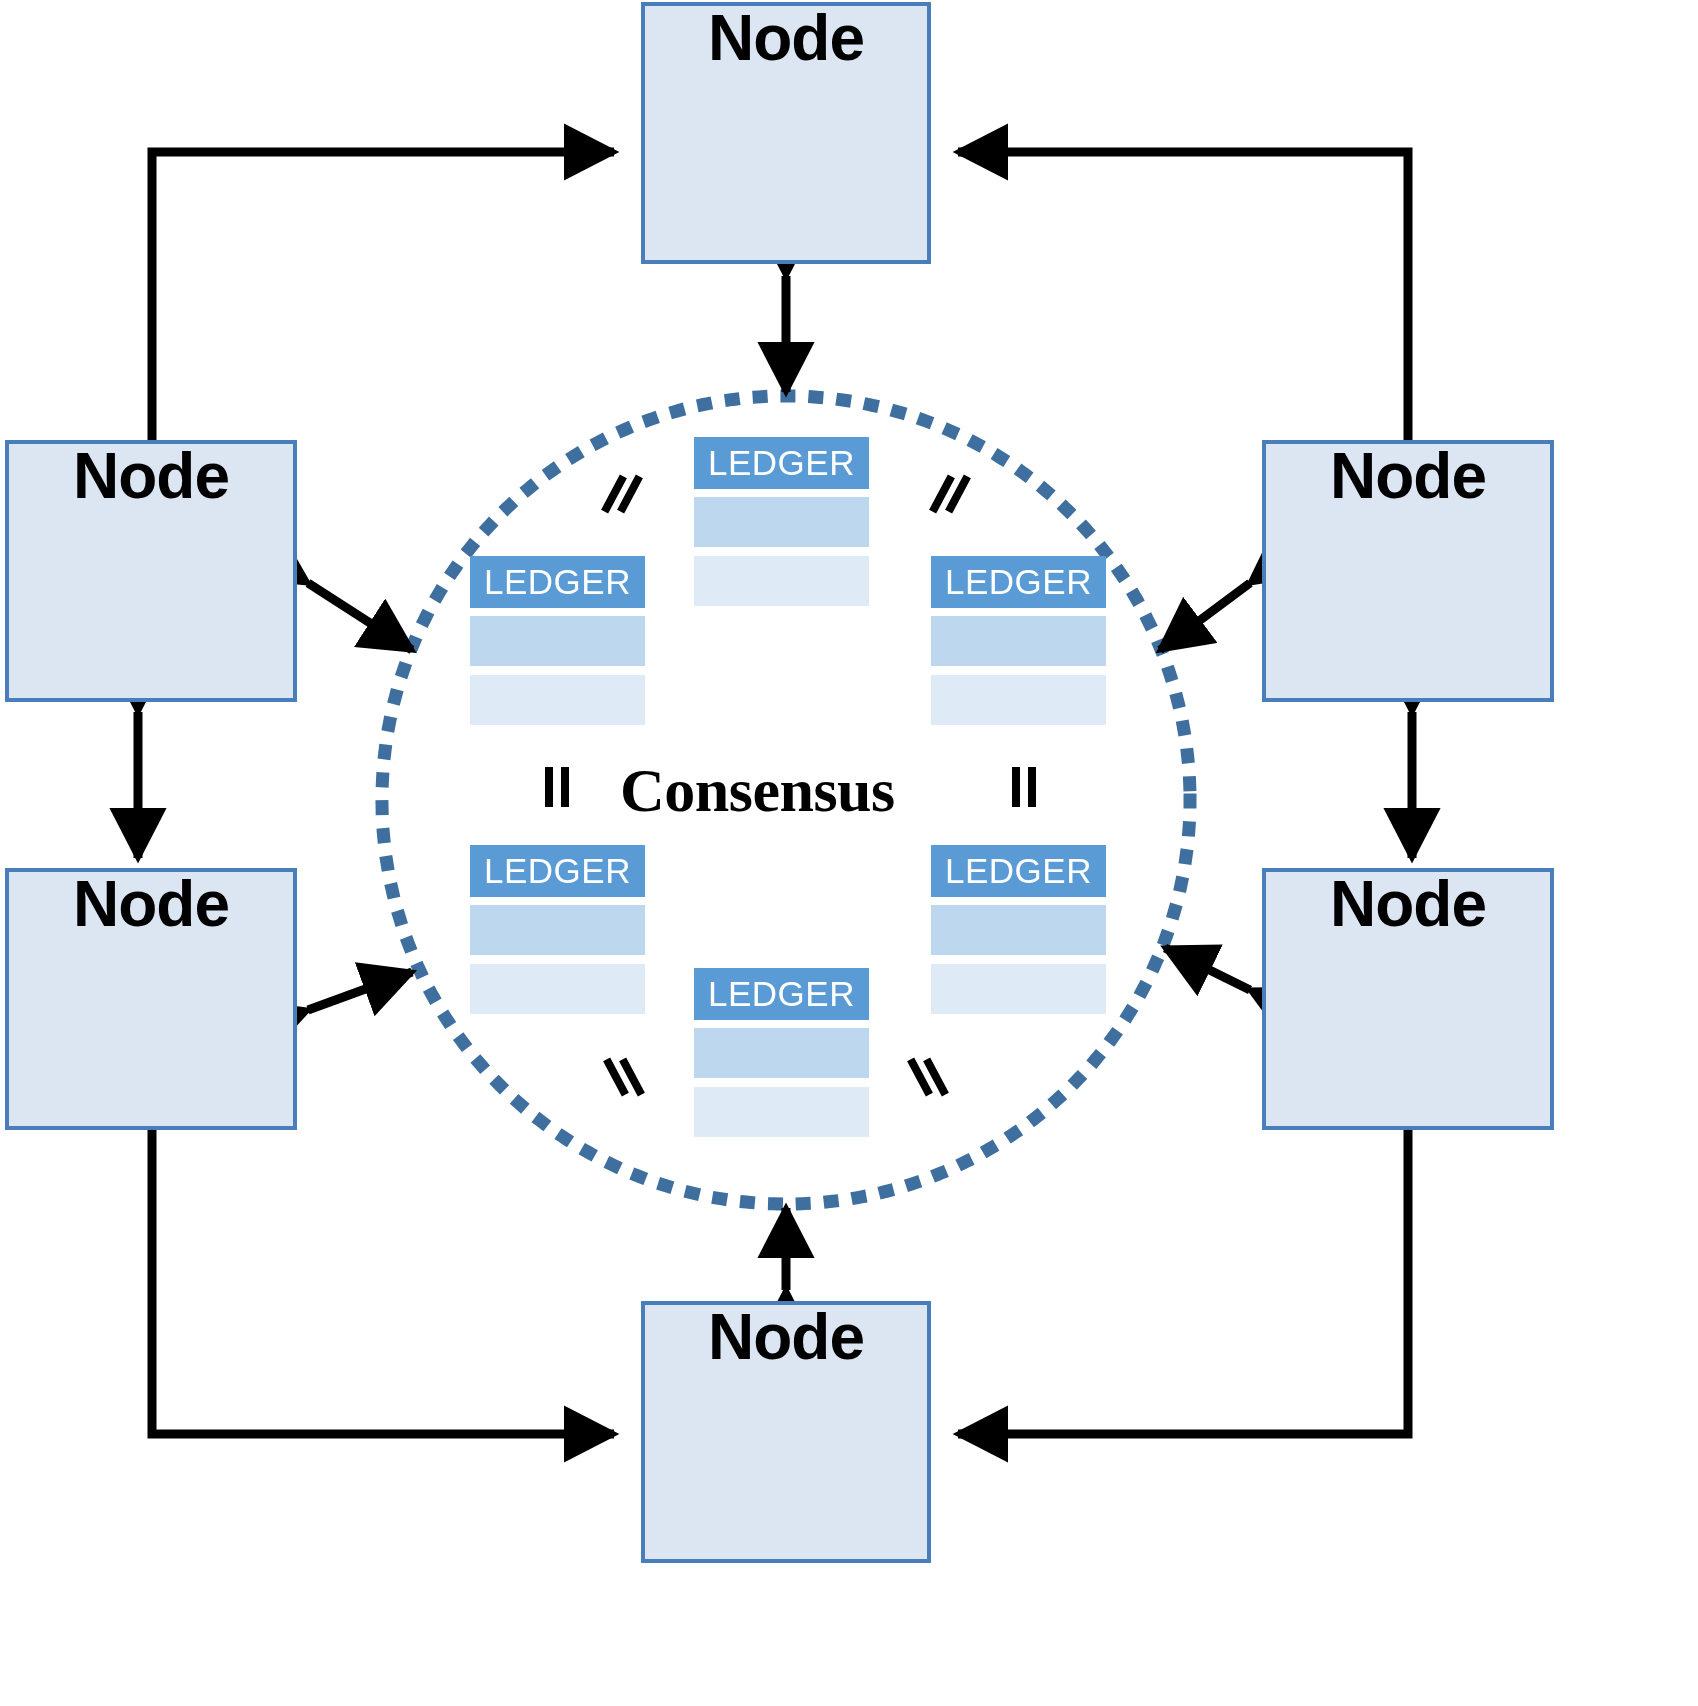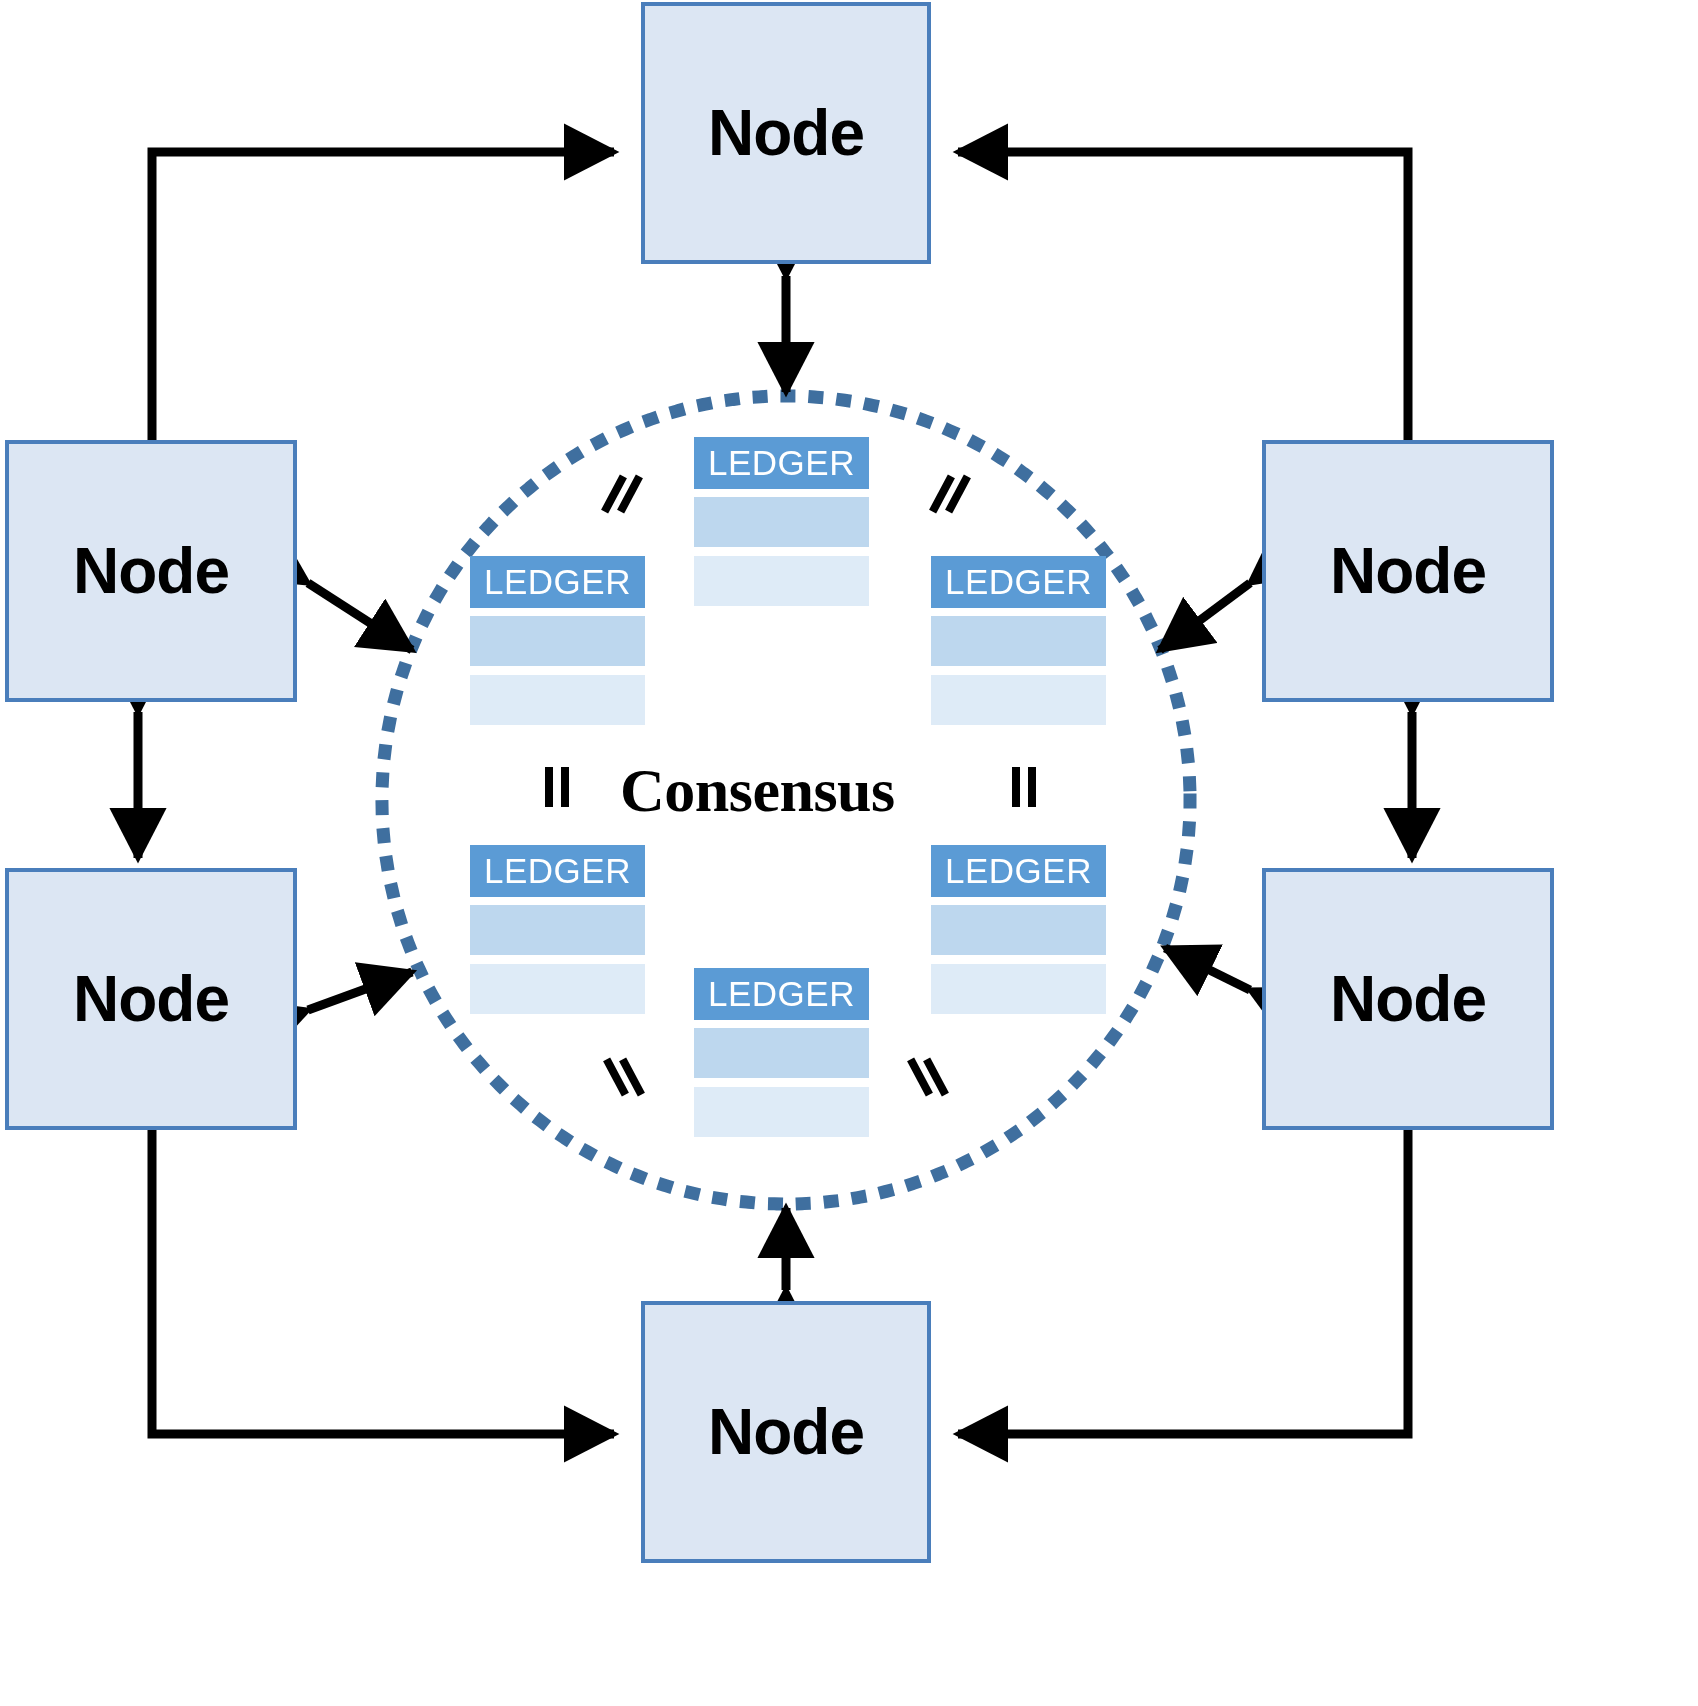--- a/index.html
+++ b/index.html
@@ -16,21 +16,20 @@
     left:0;top:0;
     width:1698px;height:1706px;
     pointer-events:none;
   }
   .node-box{
     position:absolute;
     background:#dce6f3;
     border:4px solid #4a7ebb;
     box-sizing:border-box;
     display:flex;
-    align-items:center;
     justify-content:center;
   }
   .node-label{
     font-family:"Liberation Sans", sans-serif;
     font-weight:bold;
     font-size:64px;
     color:#000000;
     letter-spacing:-1px;
     line-height:1;
   }

